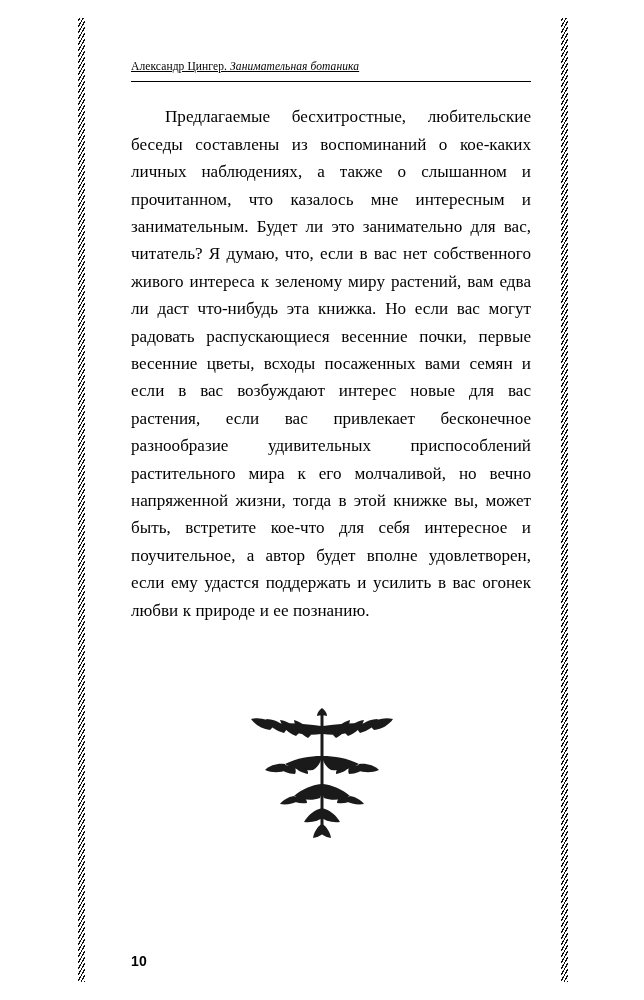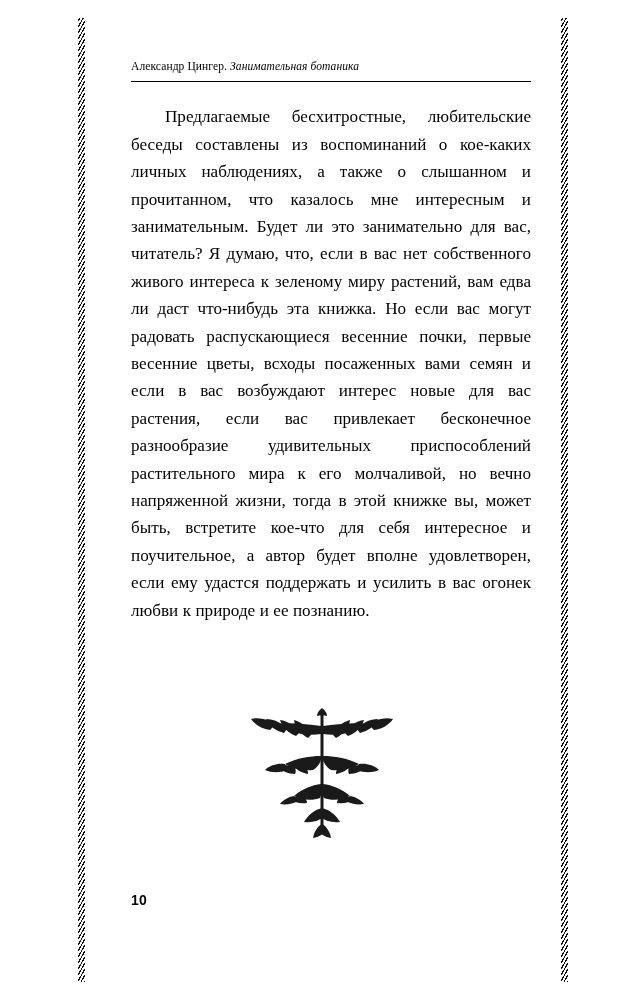--- a/index.html
+++ b/index.html
@@ -44,20 +44,21 @@
     left: 131px;
     top: 60px;
     width: 400px;
   }
 
   .running-head {
     font-size: 11.5px;
     letter-spacing: 0.1px;
     line-height: 1.2;
     white-space: nowrap;
+    text-decoration: underline;
   }
   .running-head .author {
     font-style: normal;
   }
   .running-head .title {
     font-style: italic;
   }
 
   .head-rule {
     margin-top: 7px;
@@ -86,21 +87,21 @@
     display: flex;
     justify-content: center;
   }
   .ornament svg {
     display: block;
   }
 
   .folio {
     position: absolute;
     left: 131px;
-    top: 892px;
+    top: 953px;
     font-family: "Liberation Sans", sans-serif;
     font-weight: bold;
     font-size: 14px;
     letter-spacing: 0.3px;
   }
 </style>
 </head>
 <body>
 
 <div class="page">

